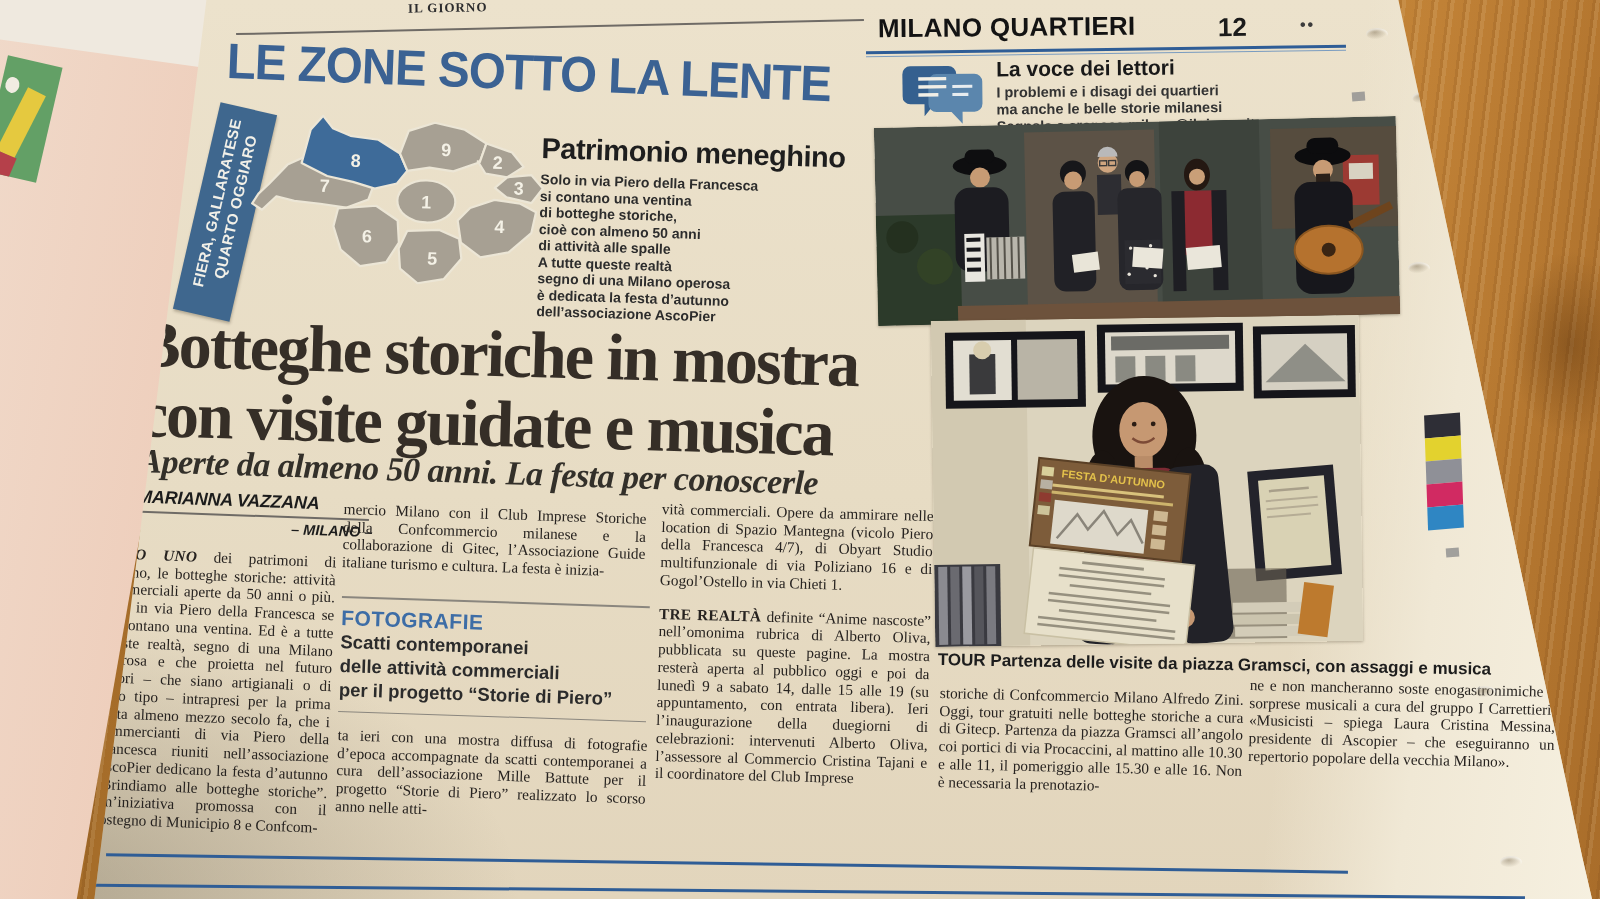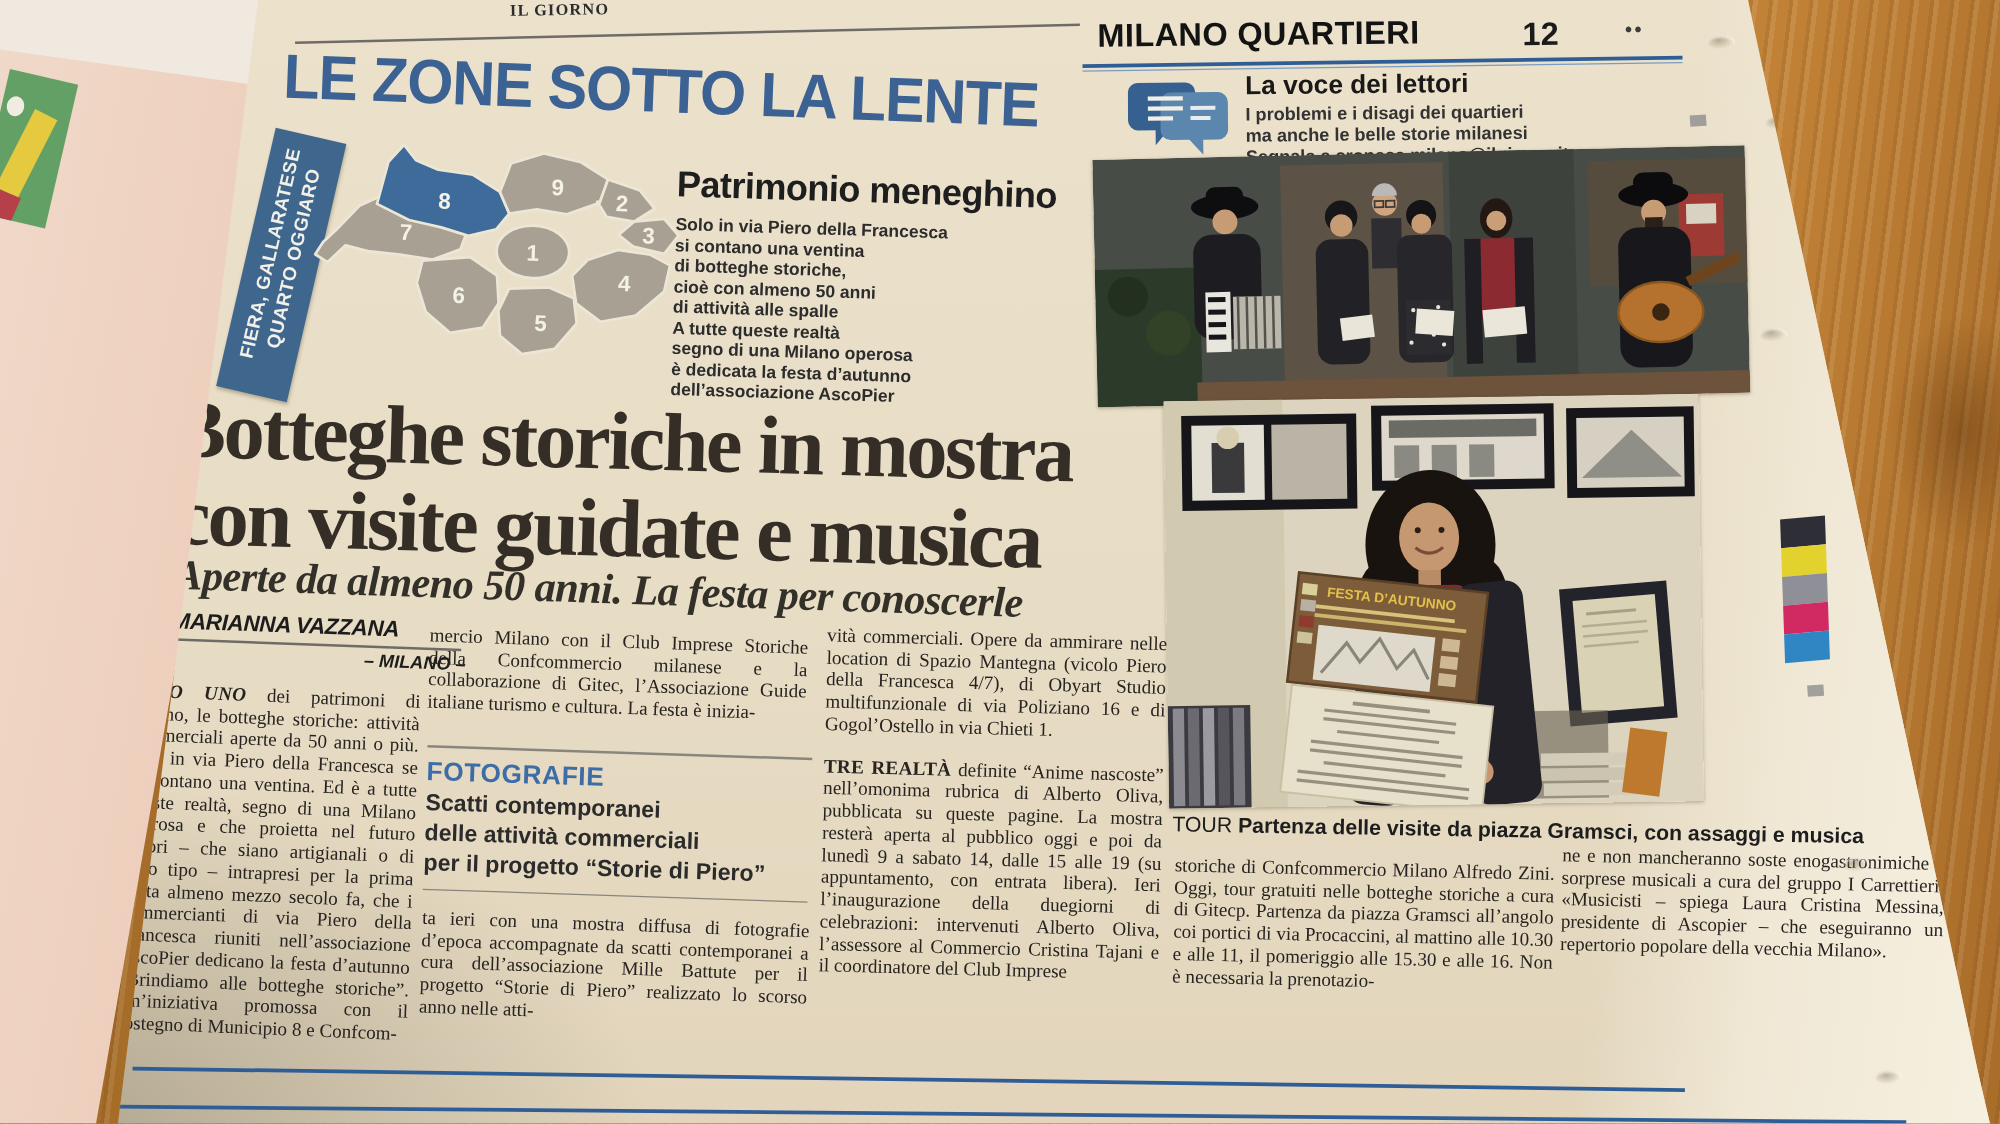--- a/index.html
+++ b/index.html
@@ -349,21 +349,21 @@
               <rect x="120" y="287" width="122" height="2.5"></rect>
             <rect x="132" y="296" width="98" height="2.5"></rect>
               <rect x="112" y="305" width="138" height="2.5"></rect>
             <rect x="112" y="312" width="138" height="2.5"></rect>
           </g>
         </g>
       </svg>
     </div>
 
     <div class="abs cap" style="left:938px;top:650px;width:624px;transform:rotate(1deg);transform-origin:left top;">
-      <span style="font-weight:400;">TOUR</span>
+      <span style="font-weight:700;">TOUR</span>
       <span style="font-weight:700;">Partenza delle visite da piazza Gramsci, con assaggi e musica</span>
     </div>
 
     <div class="abs col" style="left:940px;top:684px;width:304px;transform:rotate(1.3deg);transform-origin:left top;">storiche di Confcommercio Milano Alfredo Zini. Oggi, tour gratuiti nelle botteghe storiche a cura di Gitecp. Partenza da piazza Gramsci all’angolo coi portici di via Procaccini, al mattino alle 10.30 e alle 11, il pomeriggio alle 15.30 e alle 16. Non è necessaria la prenotazio-</div>
 
     <div class="abs col" style="left:1250px;top:676px;width:306px;transform:rotate(1.3deg);transform-origin:left top;">ne e non mancheranno soste enogastronimiche e sorprese musicali a cura del gruppo I Carrettieri. «Musicisti – spiega Laura Cristina Messina, presidente di Ascopier – che eseguiranno un repertorio popolare della vecchia Milano».</div>
 
     <div class="abs" style="left:1426px;top:414px;width:36px;transform:rotate(-5deg) skewX(-3deg);">
       <div style="width:36px;height:23px;background:#2e2e36;"></div>
       <div style="width:36px;height:23px;background:#e3d22e;"></div>

